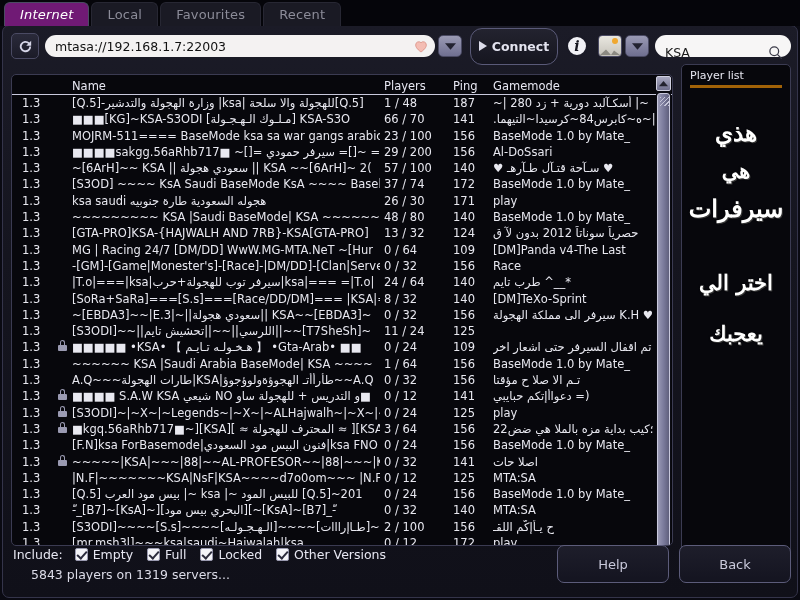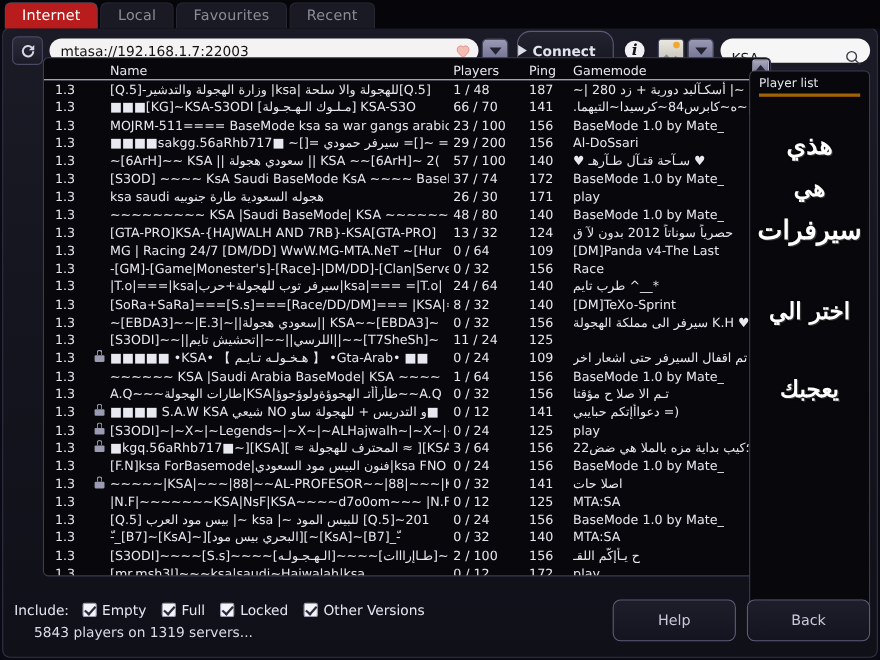--- a/index.html
+++ b/index.html
@@ -35,22 +35,23 @@
     color: #8c8c99;
     background: #1a1a24;
     border-radius: 6px 6px 0 0;
     margin-right: 2px;
     border: 1px solid #272733;
     border-bottom: none;
     letter-spacing: .2px;
   }
   .tab.active {
     color: #ffffff;
-    background: #b91c1c;
+    background: #701a75;
     border-color: #4b4b63;
+    font-style: italic;
   }
 
   
   .panel {
     position: absolute; left: 2px; top: 25px;
     width: 796px; height: 573px;
     background: linear-gradient(#1b1b27, #15151f 40%, #101019);
     border: 1px solid #34344a;
     border-radius: 7px;
   }
@@ -91,21 +92,21 @@
     border: 1px solid #4a4a63;
     display: flex; align-items: center; justify-content: center;
   }
   .connect-btn {
     flex: 0 0 88px; height: 37px; margin-left: 8px;
     border: 1px solid #5a5a78;
     border-radius: 12px;
     background: linear-gradient(#23232f, #15151f);
     color: #e3e3ef;
     font-size: 12.5px; font-weight: bold;
-    display: flex; align-items: center; gap: 5px;
+    display: flex; align-items: center; justify-content: center; gap: 5px;
   }
   .play-tri {
     width: 0; height: 0;
     border-left: 8px solid #dcdcea;
     border-top: 5px solid transparent;
     border-bottom: 5px solid transparent;
   }
   .info-btn {
     flex: 0 0 22px; height: 22px; margin-left: 8px;
     border-radius: 50%;
@@ -130,27 +131,26 @@
     flex: 1; height: 22px; margin-left: 6px;
     background: #f7f6f6;
     border-radius: 11px;
     display: flex; align-items: center;
     padding: 12px 8px 0 10px;
   }
   .searchbox .sval { flex: 1; font-size: 12.5px; color: #1a1a1a; }
 
   
   .listbox {
-    position: absolute; left: 8px; top: 26px;
+    position: absolute; left: 8px; top: 48px;
     width: 662px; height: 472px;
     background: #07070c;
     border: 1px solid #3b3b52;
     border-radius: 5px;
     overflow: hidden;
-    margin-left: 28px;
   }
   .list-header {
     position: relative; height: 20px;
     font-size: 11.5px; color: #e7e7f2;
     border-bottom: 1px solid #c9c9dd;
   }
   .list-header span { position: absolute; top: 4px; }
   .rows { position: relative; height: 481px; overflow: hidden; }
   .row {
     position: relative;
@@ -219,21 +219,21 @@
     color: #ffffff;
     font-family: "DejaVu Serif", "Liberation Serif", serif;
     font-weight: bold;
     text-shadow: 0 0 2px #000, 1px 1px 0 #444;
   }
   .pl-line { margin-top: 14px; line-height: 1.1; }
   .pl-1 { font-size: 23px; margin-top: 32px; }
   .pl-2 { font-size: 21px; }
   .pl-3 { font-size: 24px; }
   .pl-4 { font-size: 21px; margin-top: 48px; }
-  .pl-5 { font-size: 21px; margin-top: 48px; }
+  .pl-5 { font-size: 21px; margin-top: 28px; }
 
   
   .bottom {
     position: absolute; left: 6px; bottom: 4px;
     width: 784px; height: 50px;
   }
   .includebar {
     position: absolute; left: 4px; top: 4px;
     display: flex; align-items: center;
     font-size: 12.5px; color: #e7e7f2;

